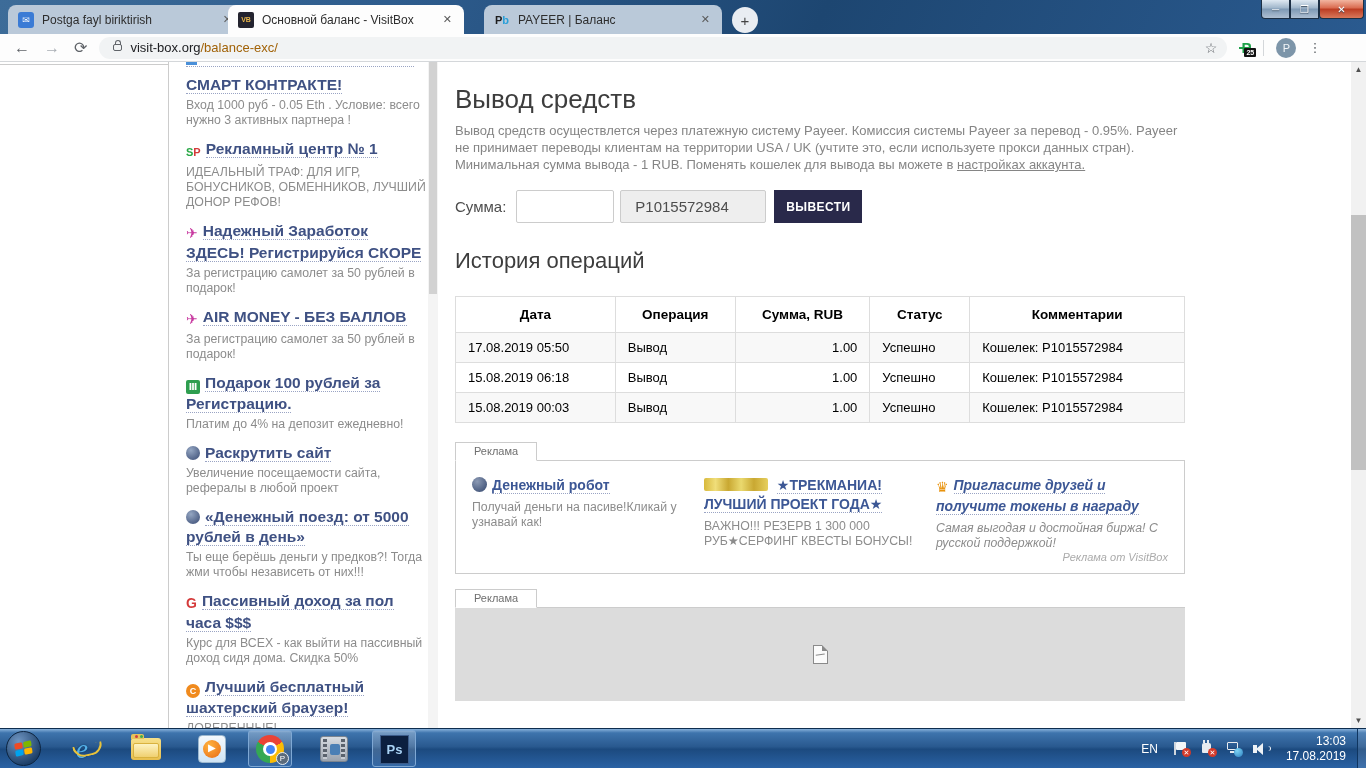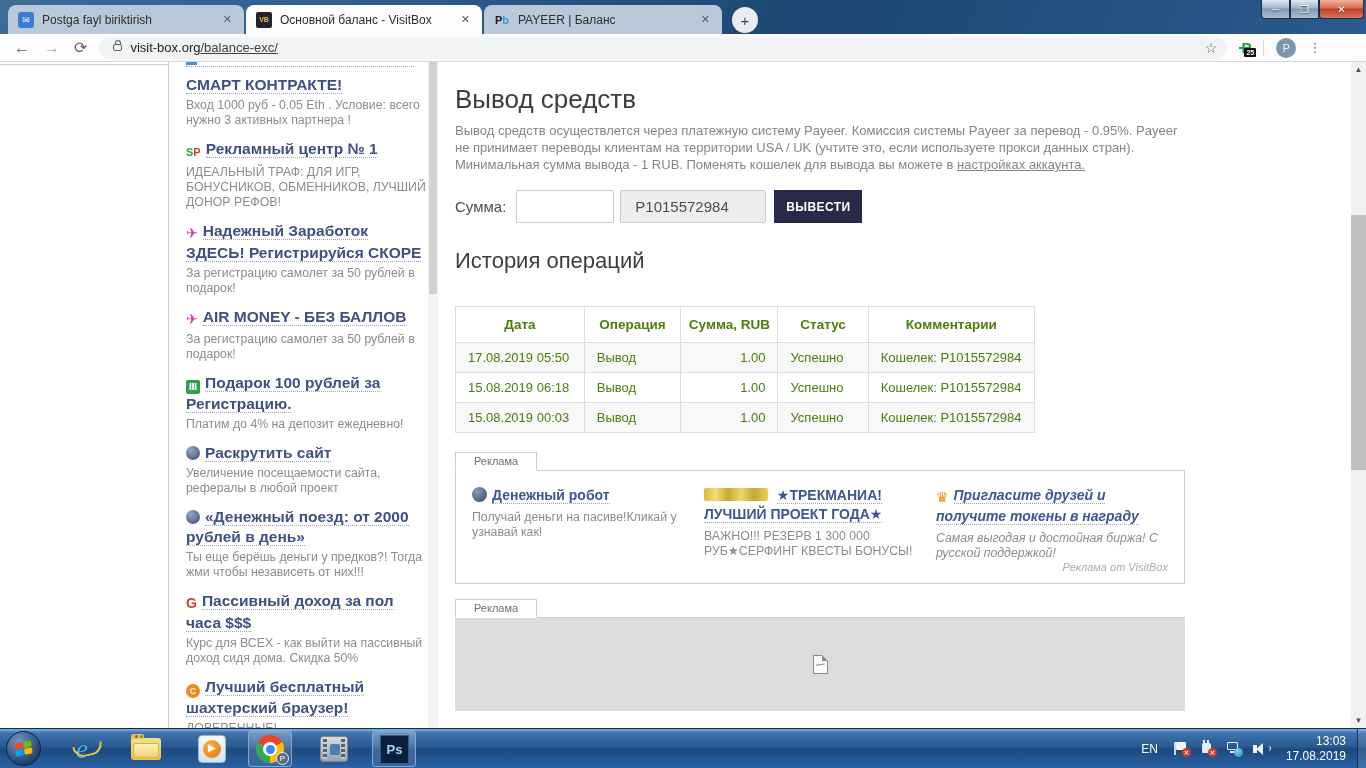--- a/index.html
+++ b/index.html
@@ -31,21 +31,21 @@
   .toolbar { position:absolute; left:0; top:34px; width:1366px; height:28px; background:#fdfdfd;
     border-bottom:1px solid #d4d7da; display:flex; align-items:center; }
   .nav-ico { font-size:16px; color:#5f6368; margin-left:14px; }
   .nav-ico.fwd { color:#a8adb3; }
   .omnibox { margin-left:12px; width:1128px; height:22px; background:#f1f3f4; border-radius:11px;
     display:flex; align-items:center; padding:0 10px; }
   .lock { width:9px; height:7px; border:1.5px solid #5f6368; border-radius:2px; position:relative; margin:0 8px 0 4px; }
   .lock:before { content:""; position:absolute; left:1px; top:-5px; width:4px; height:4px;
     border:1.5px solid #5f6368; border-bottom:none; border-radius:3px 3px 0 0; }
   .url { font-size:13px; color:#202124; }
-  .url .path { color:#404040;text-decoration:underline; }
+  .url .path { color:#a16207; }
   .omnibox .star { margin-left:auto; font-size:14px; color:#5f6368; }
   .ext-p { position:relative; margin-left:14px; color:#1fa24a; font-weight:bold; font-size:15px; }
   .ext-p .bar { position:absolute; left:-2px; top:8px; width:12px; height:1.5px; background:#1fa24a; }
   .ext-badge { position:absolute; left:3px; top:9px; background:#111; color:#fff; font-size:7px;
     padding:1px 2px; border-radius:1px; font-weight:bold; }
   .tb-sep { width:1px; height:16px; background:#d4d7da; margin-left:12px; }
   .avatar { margin-left:12px; width:20px; height:20px; border-radius:50%; background:#7d95a9; color:#f2f5f8;
     font-size:11px; display:flex; align-items:center; justify-content:center; }
   .kebab { margin-left:12px; margin-right:14px; color:#5f6368; font-size:13px; }
 
@@ -87,21 +87,21 @@
   .lead { margin-top:7px; font-size:13px; color:#858585; line-height:17px; }
   .lead a { color:#858585; text-decoration:underline; }
   .wform { margin-top:17px; display:flex; align-items:center; }
   .wform label { font-size:15px; color:#4d4d4d; margin-right:10px; }
   .amount { width:98px; height:33px; border:1px solid #ccc; border-radius:2px; }
   .wallet { width:146px; height:33px; border:1px solid #ccc; border-radius:2px; background:#eee;
     color:#4d4d4d; font-size:15px; padding-left:14px; margin-left:6px; display:flex; align-items:center; }
   .btn-withdraw { margin-left:8px; width:88px; height:33px; background:#29294a; color:#fff;
     font-size:12px; font-weight:bold; letter-spacing:.4px; border:none; display:flex; align-items:center; justify-content:center; }
   h2.hist-title { margin-top:25px; font-size:22px; font-weight:500; color:#3d3d3d; }
-  table.hist { margin-top:32px; width:580px; border-collapse:collapse; font-size:13px; color:#4d7c0f; }
+  table.hist { margin-top:22px; width:730px; border-collapse:collapse; font-size:13px; color:#000000; }
   table.hist th, table.hist td { border:1px solid #ddd; }
   table.hist th { height:36px; font-weight:bold; text-align:center; font-size:13.5px; }
   table.hist td { height:30px; padding:0 12px; }
   .c-date { width:160px; text-align:left; }
   .c-op { width:120px; } .c-sum { width:135px; text-align:right; }
   .c-st { width:100px; } .c-com { width:215px; }
   tr.stripe td { background:#f8f8f8; }
 
   .adwrap { margin-top:18px; }
   .adtab { display:inline-block; position:relative; z-index:2; background:#fff; border:1px solid #ccc;
@@ -190,21 +190,21 @@
 </style>
 </head>
 <body>
 
 <div class="titlebar">
   <div class="tab" style="left:8px;width:236px;">
     <span class="fav fav-mail">✉</span>
     <span class="title">Postga fayl biriktirish</span>
     <span class="x">✕</span>
   </div>
-  <div class="tab active" style="left:246px;width:236px;">
+  <div class="tab active" style="left:228px;width:236px;">
     <span class="fav fav-vb">VB</span>
     <span class="title">Основной баланс - VisitBox</span>
     <span class="x">✕</span>
   </div>
   <div class="tab" style="left:484px;width:238px;">
     <span class="fav fav-pb">
         <span>P</span>
         <b>b</b>
       </span>
     <span class="title">PAYEER | Баланс</span>
@@ -274,21 +274,21 @@
       <div class="sb-title"><span class="ic ic-bank">Ⅲ</span><span class="txt">Подарок 100 рублей за Регистрацию.</span></div>
       <div class="sb-desc">Платим до 4% на депозит ежедневно!</div>
     </div>
 
     <div class="sb-item">
       <div class="sb-title"><span class="ic ic-globe"></span><span class="txt">Раскрутить сайт</span></div>
       <div class="sb-desc">Увеличение посещаемости сайта, рефералы в любой проект</div>
     </div>
 
     <div class="sb-item">
-      <div class="sb-title"><span class="ic ic-globe"></span><span class="txt">«Денежный поезд: от 2000 рублей в день»</span></div>
+      <div class="sb-title"><span class="ic ic-globe"></span><span class="txt">«Денежный поезд: от 5000 рублей в день»</span></div>
       <div class="sb-desc">Ты еще берёшь деньги у предков?! Тогда жми чтобы независеть от них!!!</div>
     </div>
 
     <div class="sb-item">
       <div class="sb-title"><span class="ic ic-g">G</span><span class="txt">Пассивный доход за пол часа $$$</span></div>
       <div class="sb-desc">Курс для ВСЕХ - как выйти на пассивный доход сидя дома. Скидка 50%</div>
     </div>
 
     <div class="sb-item">
       <div class="sb-title"><span class="ic ic-coin">C</span><span class="txt">Лучший бесплатный шахтерский браузер!</span></div>

